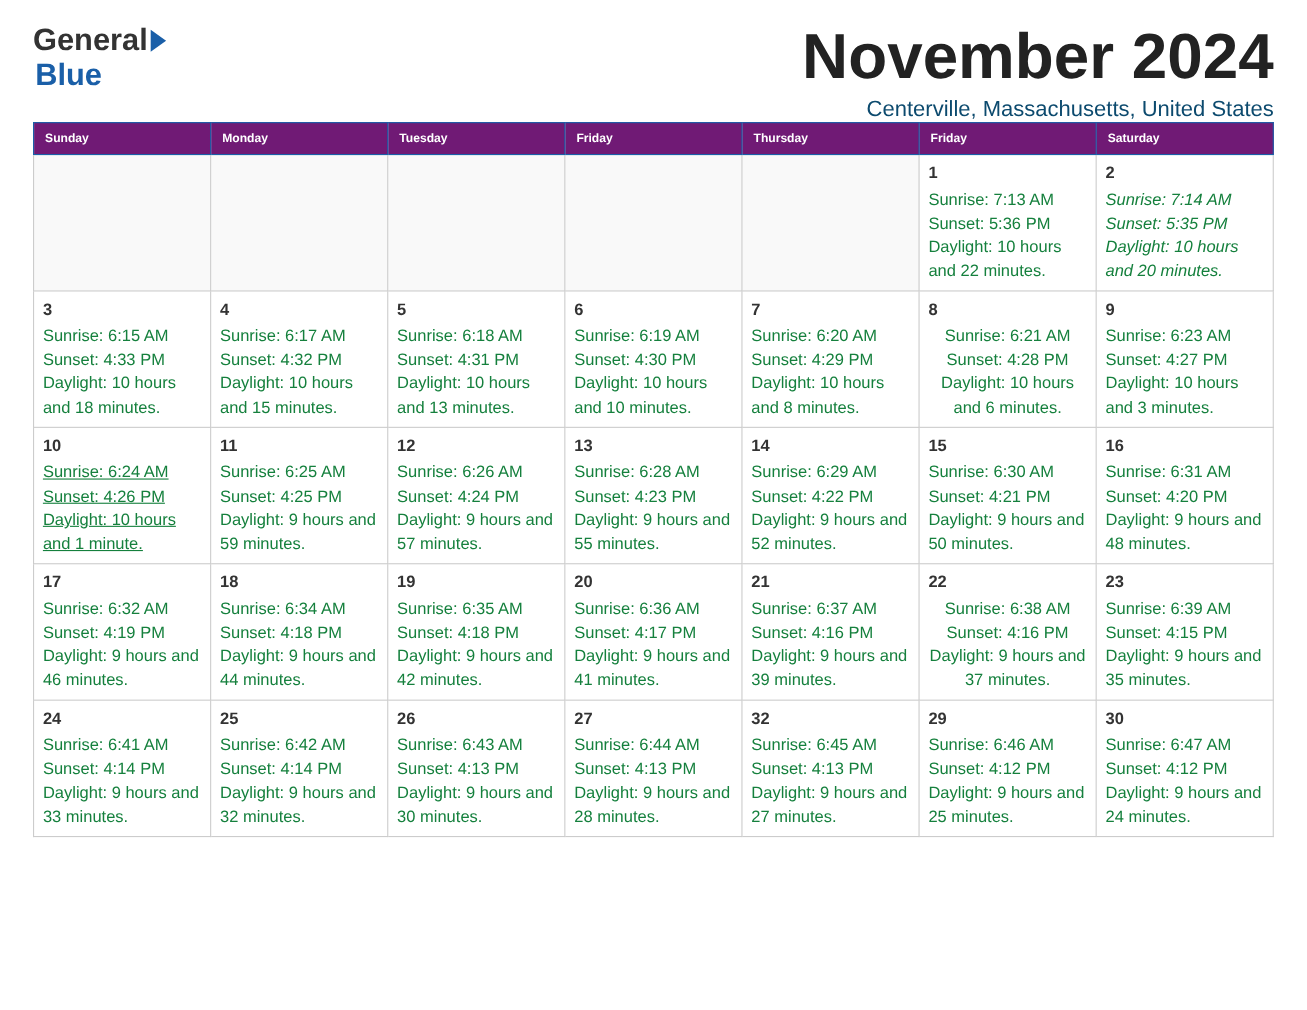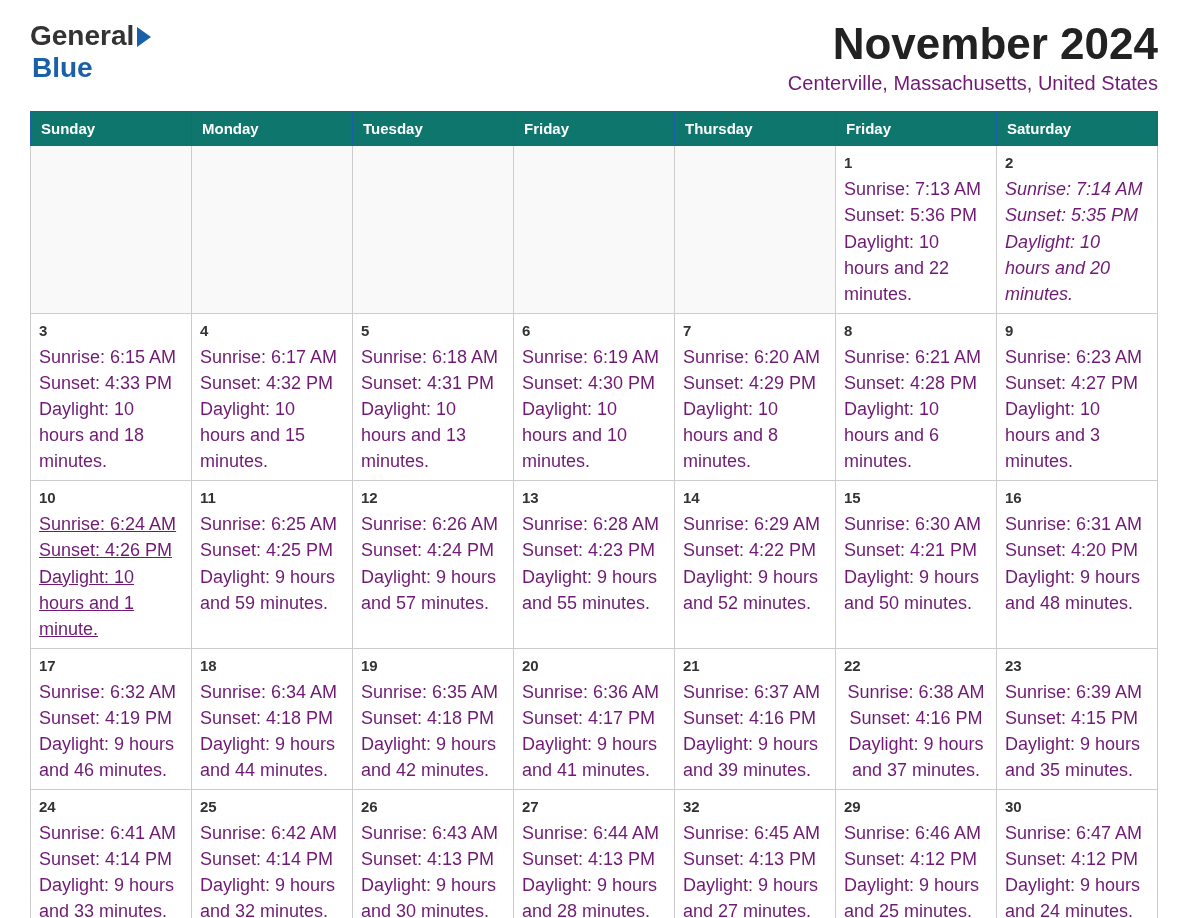--- a/index.html
+++ b/index.html
@@ -8,45 +8,44 @@
       background: #fff;
       color: #333;
       width: 1188px;
       min-height: 918px;
       padding: 20px 30px;
     }
     .header-area {
       display: flex;
       justify-content: space-between;
       align-items: flex-start;
-      margin-bottom: 16px;
     }
     .title-area {
       text-align: right;
     }
     .calendar-title {
-      font-size: 44px;
+      font-size: 58px;
       font-weight: bold;
       color: #222;
       line-height: 1.1;
     }
     .calendar-subtitle {
       font-size: 20px;
-      color: #701a75;
+      color: #0c4a6e;
       margin-top: 4px;
     }
     .calendar-table {
       width: 100%;
       border-collapse: collapse;
       border: 1.5px solid #aaa;
     }
     .calendar-table th {
-      background-color: #0f766e;
+      background-color: #701a75;
       color: #fff;
-      font-size: 15px;
+      font-size: 11px;
       font-weight: bold;
       padding: 8px 10px;
       text-align: left;
       border: 1px solid #1a5fa8;
     }
     .calendar-table td {
       vertical-align: top;
       border: 1px solid #ccc;
       padding: 6px 8px;
       width: 14.28%;
@@ -55,22 +54,22 @@
       color: #333;
       line-height: 1.4;
     }
     .day-number {
       font-size: 15px;
       font-weight: bold;
       display: block;
       margin-bottom: 3px;
     }
     .day-info {
-      font-size: 18px;
-      color: #701a75;
+      font-size: 15px;
+      color: #15803d;
       line-height: 1.45;
     }
     .empty-cell {
       background: #f9f9f9;
     }
     tr.week-row td {
       height: 110px;
     }
     .logo-wrapper {
       display: flex;
@@ -164,21 +163,21 @@
 Daylight: 10 hours and 10 minutes.</div>
         </td>
         <td>
           <span class="day-number">7</span>
           <div class="day-info" style="white-space: pre-line;">Sunrise: 6:20 AM
 Sunset: 4:29 PM
 Daylight: 10 hours and 8 minutes.</div>
         </td>
         <td>
           <span class="day-number">8</span>
-          <div class="day-info" style="white-space: pre-line;">Sunrise: 6:21 AM
+          <div class="day-info" style="white-space: pre-line; text-align: center;">Sunrise: 6:21 AM
 Sunset: 4:28 PM
 Daylight: 10 hours and 6 minutes.</div>
         </td>
         <td>
           <span class="day-number">9</span>
           <div class="day-info" style="white-space: pre-line;">Sunrise: 6:23 AM
 Sunset: 4:27 PM
 Daylight: 10 hours and 3 minutes.</div>
         </td>
       </tr>

